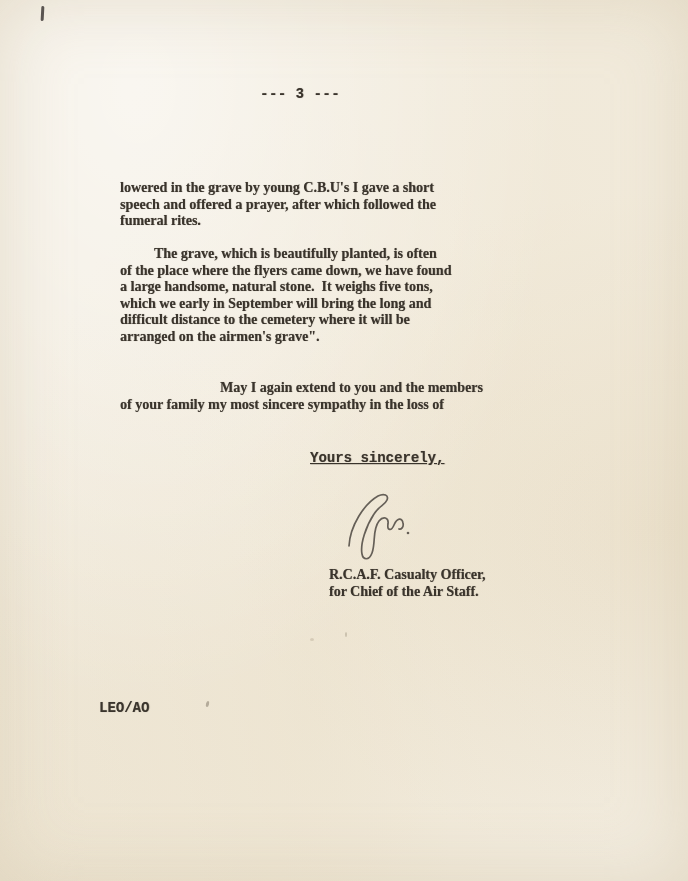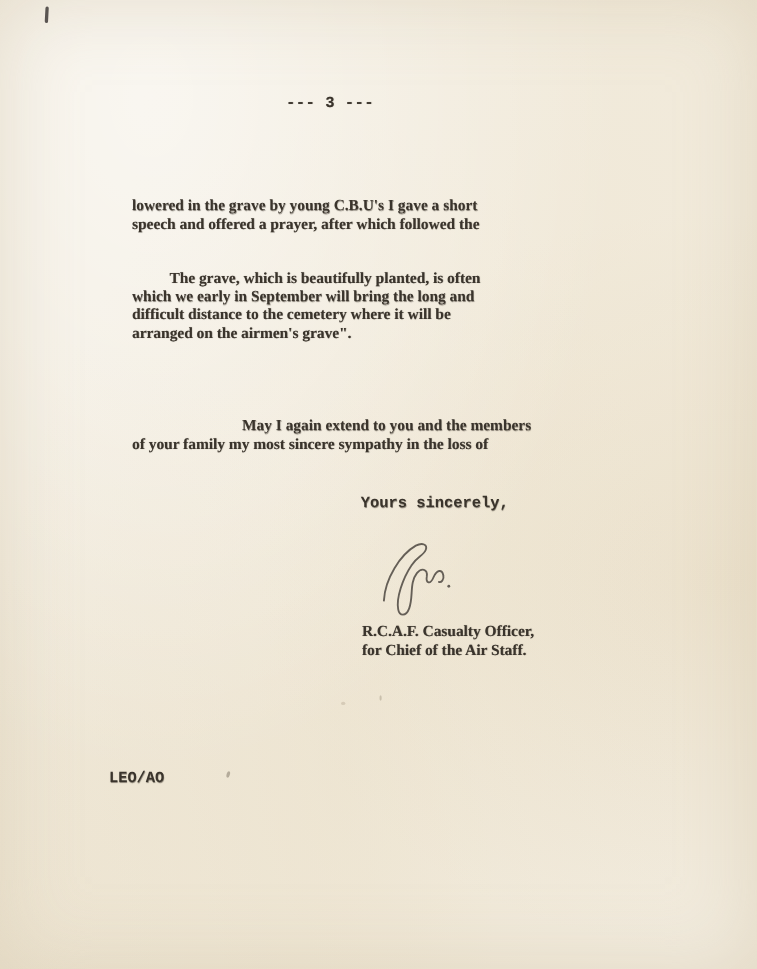--- a/index.html
+++ b/index.html
@@ -35,21 +35,21 @@
   .para-3 { top: 380px; }
   .para-3 .line.indent-deep { padding-left: 100px; }
   .para-3 .line.outdent { margin-left: -42px; }
   .page-number {
     position: absolute;
     left: 260px;
     top: 86px;
     letter-spacing: 0.5px;
     white-space: pre;
   }
-  .valediction { position: absolute; left: 328px; top: 450px; white-space: pre; }
+  .valediction { position: absolute; left: 310px; top: 450px; white-space: pre; text-decoration: underline; }
   .signature-svg { position: absolute; left: 336px; top: 486px; }
   .sig-block { position: absolute; left: 329px; top: 567px; }
   .reference { position: absolute; left: 99px; top: 700px; white-space: pre; text-align: right; }
   .stray-mark {
     position: absolute;
     left: 41px;
     top: 6px;
     width: 3px;
     height: 15px;
     border-radius: 2px;
@@ -67,24 +67,27 @@
 
 <div class="page">
 
   <div class="stray-mark"></div>
 
   <div class="page-number">--- 3 ---</div>
 
   <div class="para para-1">
     <div class="line">lowered in the grave by young C.B.U's I gave a short</div>
     <div class="line">speech and offered a prayer, after which followed the</div>
+    <div class="line">fumeral rites.</div>
   </div>
 
   <div class="para para-2">
     <div class="line indent-tab">The grave, which is beautifully planted, is often</div>
+    <div class="line">of the place where the flyers came down, we have found</div>
+    <div class="line">a large handsome, natural stone.  It weighs five tons,</div>
     <div class="line">which we early in September will bring the long and</div>
     <div class="line">difficult distance to the cemetery where it will be</div>
     <div class="line">arranged on the airmen's grave".</div>
   </div>
 
   <div class="para para-3">
     <div class="line indent-deep">May I again extend to you and the members</div>
     <div class="line">of your family my most sincere sympathy in the loss of</div>
   </div>
 

